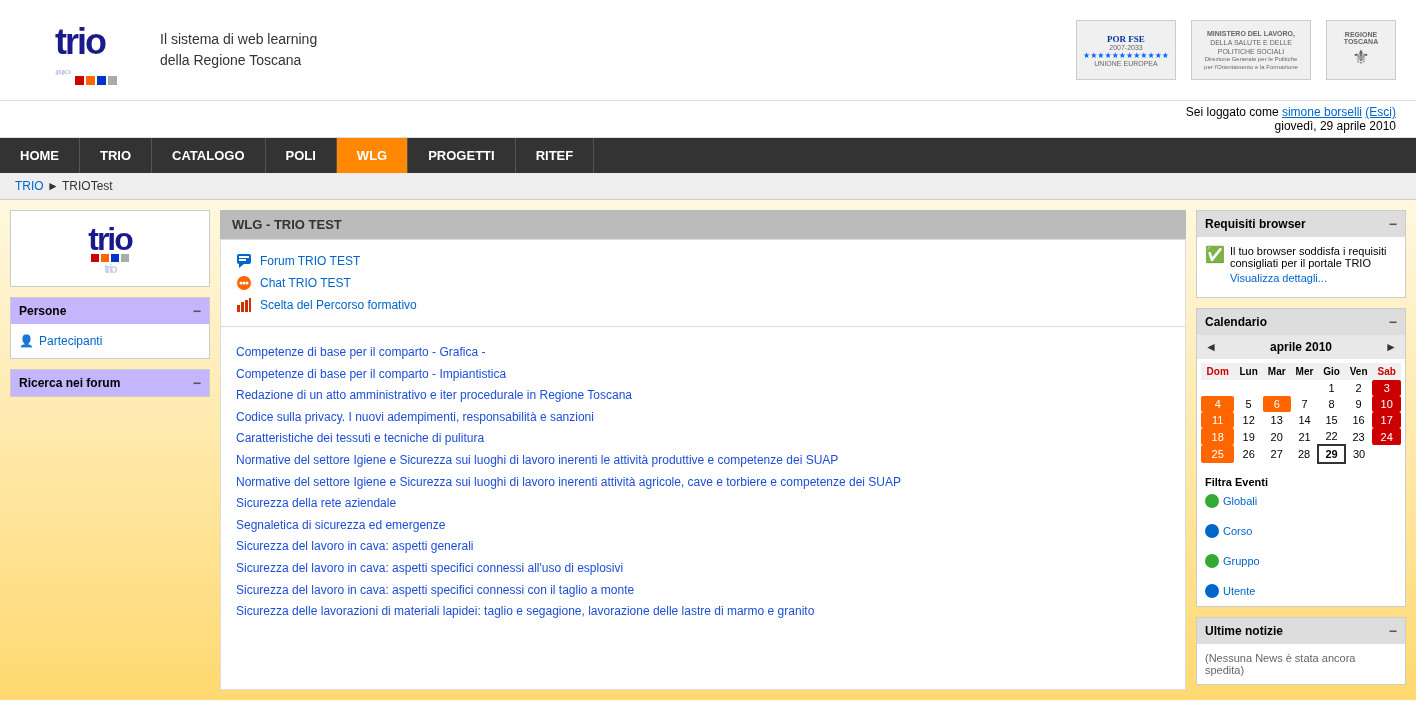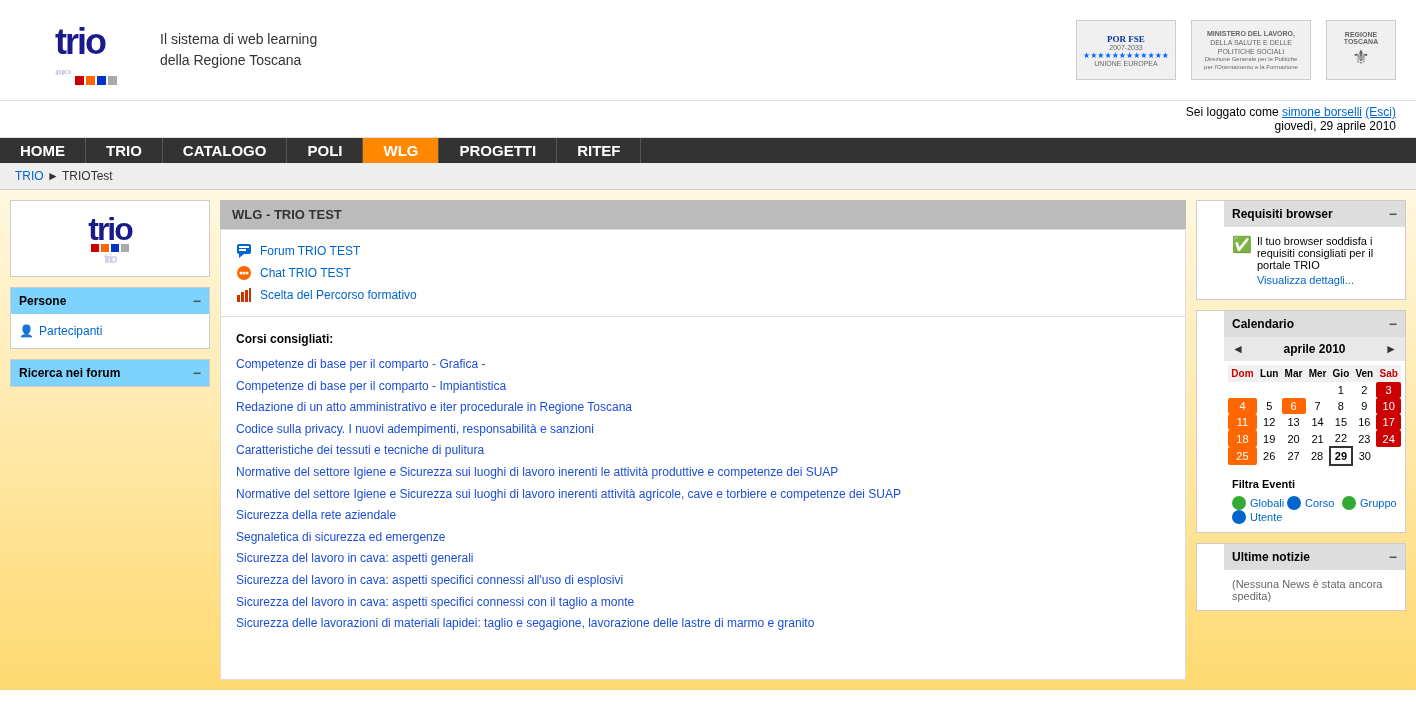--- a/index.html
+++ b/index.html
@@ -30,23 +30,23 @@
       justify-content: center; font-size: 9px; color: #666; text-align: center;
     }
 
     
     #navbar {
       background: #333;
       display: flex;
       gap: 0;
     }
     .nav-item {
-      padding: 4px 20px;
+      padding: 10px 20px;
       color: #fff;
-      font-size: 15px;
+      font-size: 13px;
       font-weight: bold;
       cursor: pointer;
       text-transform: uppercase;
       border-right: 1px solid #555;
     }
     .nav-item.active { background: #ff8800; }
 
     
     #breadcrumb {
       padding: 6px 15px;
@@ -78,21 +78,21 @@
       background: #fff;
       border: 1px solid #ccc;
       padding: 10px;
       text-align: center;
     }
     .sidebar-section {
       background: #fff;
       border: 1px solid #ccc;
     }
     .sidebar-section-header {
-      background: #7dd3fc;
+      background: #c4b5fd;
       padding: 5px 8px;
       font-weight: bold;
       font-size: 12px;
       display: flex;
       justify-content: space-between;
       align-items: center;
     }
     .sidebar-section-body { padding: 8px; }
     .sidebar-link {
       color: #0066cc;
@@ -177,21 +177,20 @@
     #right-sidebar {
       width: 210px;
       flex-shrink: 0;
       display: flex;
       flex-direction: column;
       gap: 10px;
     }
     .right-section {
       background: #fff;
       border: 1px solid #ccc;
-      padding-left: 27px;
     }
     .right-section-header {
       background: #ddd;
       padding: 5px 8px;
       font-weight: bold;
       font-size: 12px;
       display: flex;
       justify-content: space-between;
       align-items: center;
     }
@@ -226,21 +225,21 @@
     .cal-today {
       background: #fff;
       border: 2px solid #333;
       font-weight: bold;
     }
     .cal-highlight { background: #ff6600; color: #fff; border-radius: 2px; }
     .cal-sat-highlight { background: #cc0000; color: #fff; border-radius: 2px; }
 
     .filter-eventi { padding: 8px; }
     .filter-eventi-title { font-weight: bold; font-size: 11px; margin-bottom: 6px; }
-    .filter-grid { display: grid; grid-template-columns: 1fr 1fr 1fr; gap: 0; }
+    .filter-grid { display: grid; grid-template-columns: 1fr; gap: 16px; }
     .filter-item {
       display: flex; align-items: center; gap: 4px;
       font-size: 11px; color: #0066cc; cursor: pointer;
     }
     .filter-icon {
       width: 14px; height: 14px;
       border-radius: 50%;
       display: inline-block;
     }
 
@@ -409,21 +408,20 @@
               <rect x="5" y="5" width="3" height="10" fill="#cc3300"></rect>
               <rect x="9" y="3" width="3" height="12" fill="#cc3300"></rect>
               <rect x="13" y="1" width="2" height="14" fill="#cc3300"></rect>
             </svg>
           </span>
           <span>Scelta del Percorso formativo</span>
         </a>
       </div>
 
     <div id="content-main">
-      <p class="course-list-title">Corsi consigliati:</p>
       <div id="courses-list">
           <a href="#" class="course-link">Competenze di base per il comparto - Grafica -</a>
           <a href="#" class="course-link">Competenze di base per il comparto - Impiantistica</a>
           <a href="#" class="course-link">Redazione di un atto amministrativo e iter procedurale in Regione Toscana</a>
           <a href="#" class="course-link">Codice sulla privacy. I nuovi adempimenti, responsabilità e sanzioni</a>
           <a href="#" class="course-link">Caratteristiche dei tessuti e tecniche di pulitura</a>
           <a href="#" class="course-link">Normative del settore Igiene e Sicurezza sui luoghi di lavoro inerenti le attività produttive e competenze dei SUAP</a>
           <a href="#" class="course-link">Normative del settore Igiene e Sicurezza sui luoghi di lavoro inerenti attività agricole, cave e torbiere e competenze dei SUAP</a>
           <a href="#" class="course-link">Sicurezza della rete aziendale</a>
           <a href="#" class="course-link">Segnaletica di sicurezza ed emergenze</a>

